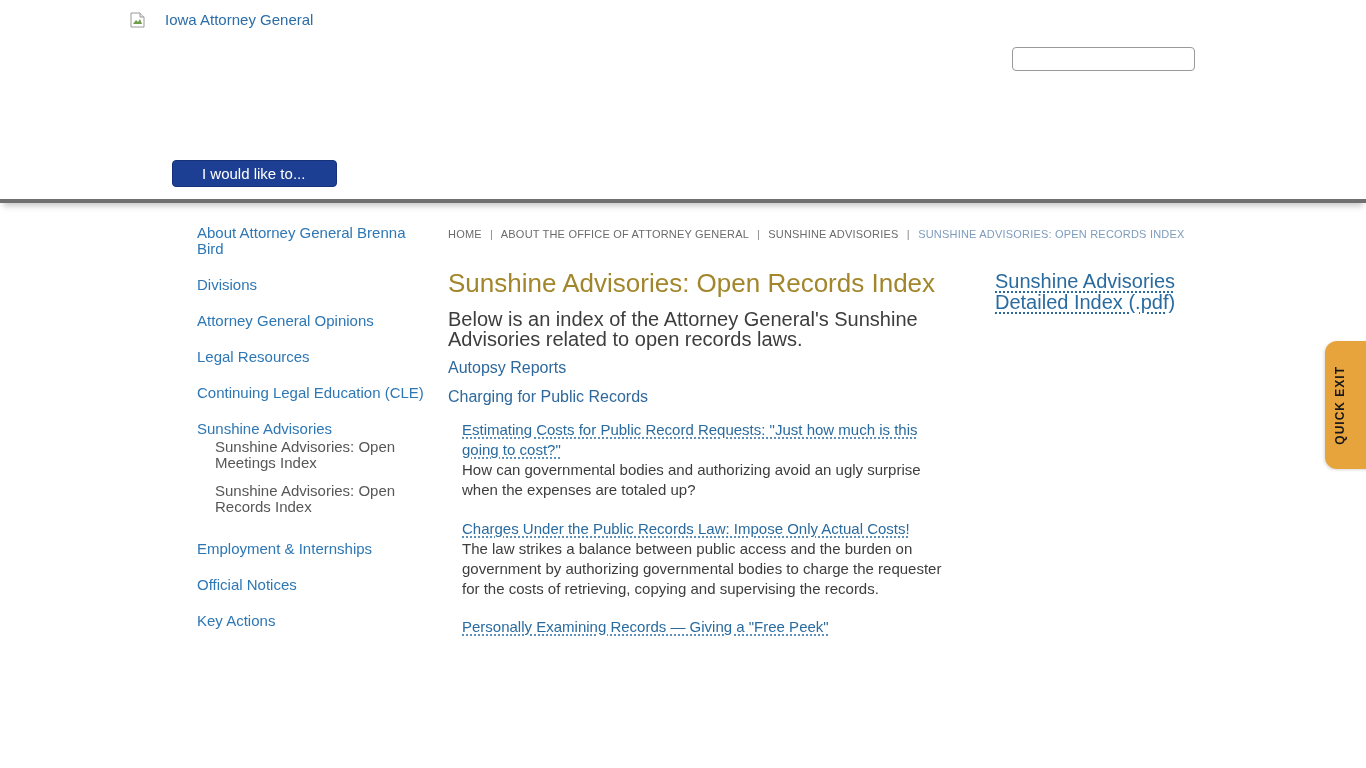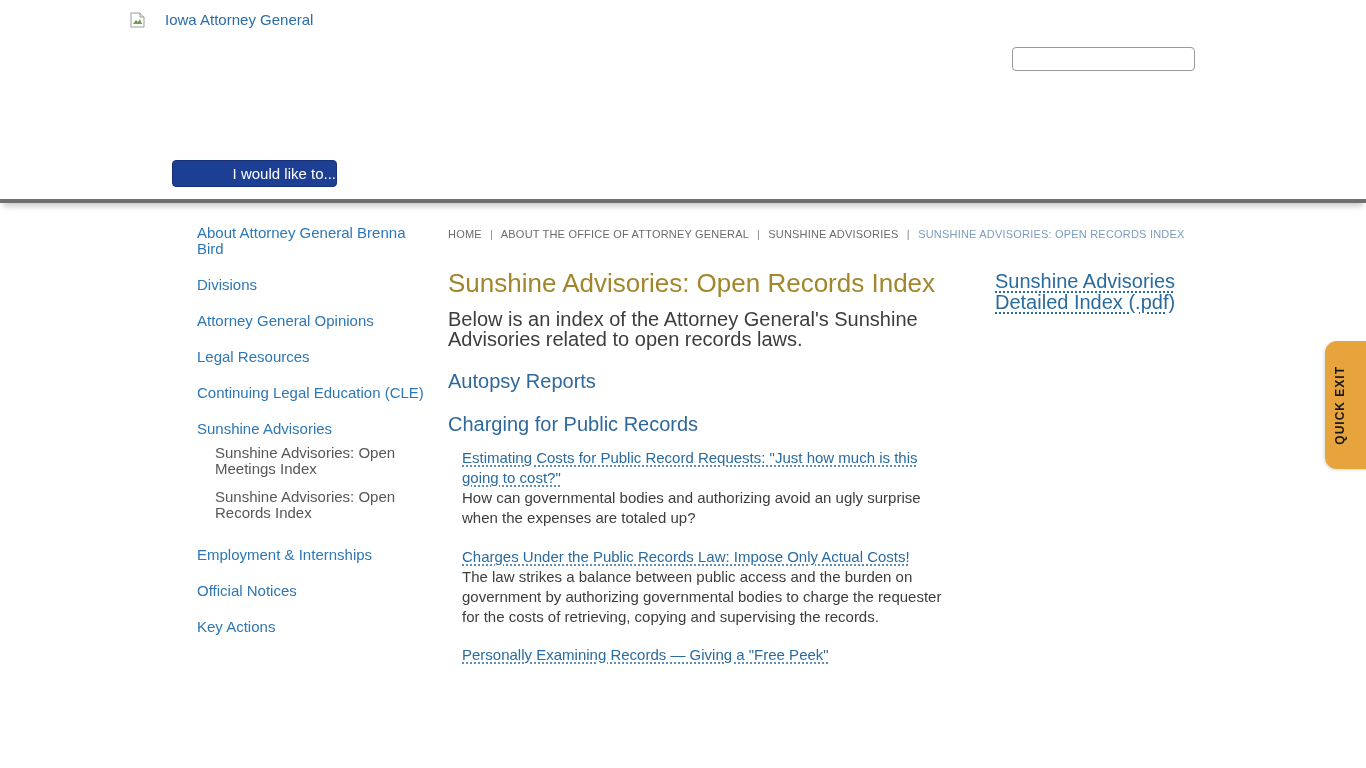--- a/index.html
+++ b/index.html
@@ -31,48 +31,48 @@
     border: 1px solid #9a9a9a; border-radius: 4px;
     padding: 0 8px; font-size: 13px; color: #333;
     outline: none; background: #fff;
   }
   .iwlt-btn {
     position: absolute; left: 172px; top: 160px;
     width: 165px; height: 27px;
     background: #1c3f94; color: #ffffff;
     border: 1px solid #16307a; border-radius: 4px;
     font-size: 15px; font-family: "Liberation Sans", sans-serif;
-    cursor: pointer; text-align: right; line-height: 25px; padding-left: 29px;
+    cursor: pointer; text-align: left; line-height: 25px; padding-left: 29px;
   }
 
   
   .sidebar { position: absolute; left: 197px; top: 225px; width: 228px; font-size: 15px; }
   .side-item {
     color: #2d77b5; line-height: 16px; margin-bottom: 20px; cursor: pointer;
   }
-  .side-sub { margin-top: 8px; margin-bottom: 26px; padding-left: 18px; }
+  .side-sub { margin-top: 2px; margin-bottom: 26px; padding-left: 18px; }
   .side-subitem {
     color: #575757; line-height: 16px; margin-bottom: 12px; cursor: pointer;
   }
 
   
   .main { position: absolute; left: 448px; top: 228px; width: 508px; }
   .breadcrumb {
     font-size: 11px; color: #6b6b6b; letter-spacing: 0.2px; white-space: nowrap;
   }
   .breadcrumb .crumb { color: #6b6b6b; cursor: pointer; text-decoration: none; }
   .breadcrumb .sep { color: #8a8a8a; margin: 0 5px; }
   .breadcrumb .current { color: #7d9cbc; }
   .page-title {
     margin-top: 27px;
     font-size: 26px; font-weight: 400; color: #a2862b; line-height: 33px;
   }
   .intro { margin-top: 9px; font-size: 20px; color: #3d3d3d; line-height: 20px; }
   .section-heading {
-    margin-top: 22px; font-size: 20px; font-weight: 400; color: #2e689c; line-height: 21px;
+    margin-top: 8px; font-size: 16px; font-weight: 400; color: #2e689c; line-height: 21px;
   }
   .entry { margin-top: 13px; padding-left: 14px; }
   .entry + .entry { margin-top: 19px; }
   .entry-link {
     display: inline; font-size: 15px; color: #2a6b9f; line-height: 20px;
     text-decoration: underline dotted; text-underline-offset: 3px; cursor: pointer;
   }
   .entry-desc { font-size: 15px; color: #3d3d3d; line-height: 20px; }
 
   

